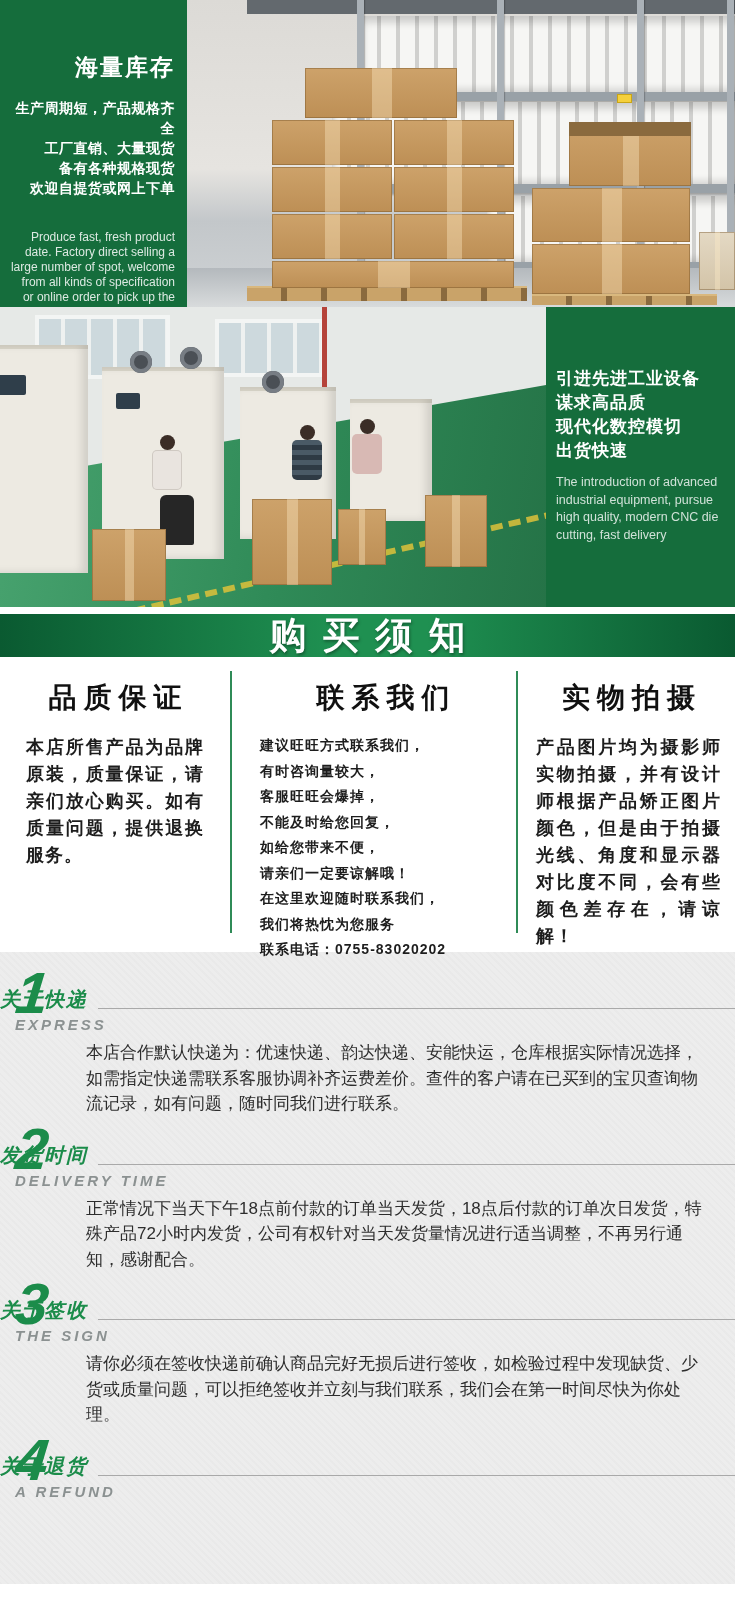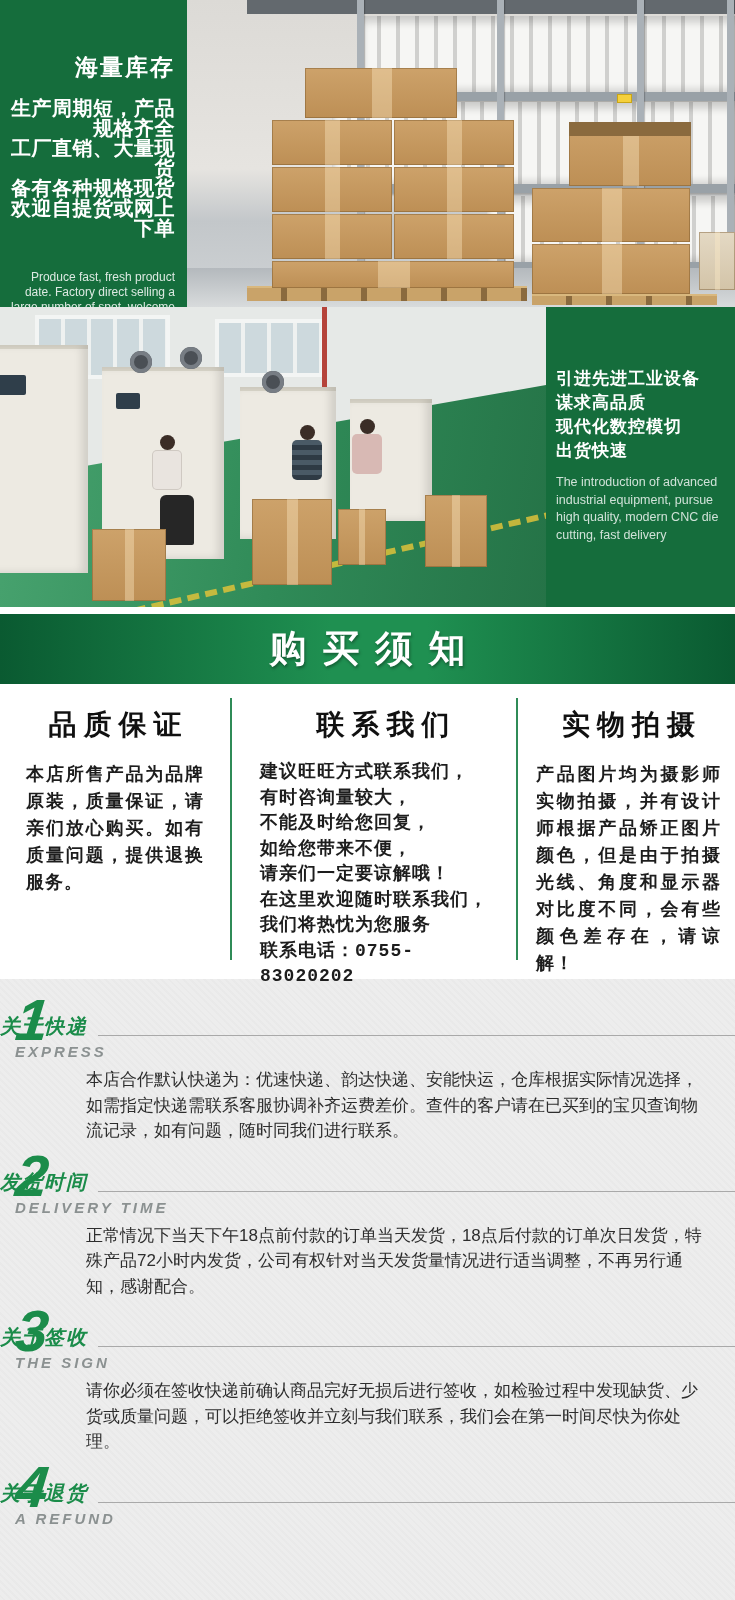--- a/index.html
+++ b/index.html
@@ -60,46 +60,46 @@
   .worker .torso { width:30px; height:40px; border-radius:5px; }
   .t-floral  { background:#e9e4df; box-shadow:inset 0 0 0 1px #cfc9c2; }
   .t-striped { background:repeating-linear-gradient(180deg,#4a5a66 0 5px,#2e3a44 5px 10px); }
   .t-pink    { background:#d8b9b4; }
   .chair { position:absolute; width:34px; height:50px; background:#262626; border-radius:6px 6px 2px 2px; }
 
   
   .panel1 { position:absolute; left:0; top:0; width:187px; height:100%; background:#156d3c;
             color:#fff; text-align:right; padding:52px 12px 0 10px; }
   .panel1 h2 { font-size:23px; letter-spacing:2px; margin-bottom:15px; }
-  .p1-lines div { font-size:20px; font-weight:bold; line-height:20px; letter-spacing:.5px; }
+  .p1-lines div { font-size:14px; font-weight:bold; line-height:20px; letter-spacing:.5px; }
   .p1-en { margin-top:32px; font-size:12px; line-height:15px; color:rgba(255,255,255,.85); }
   .panel2 { position:absolute; right:0; top:0; width:189px; height:100%; background:#156d3c;
             color:#fff; padding:60px 14px 0 10px; }
   .p2-lines div { font-size:17px; font-weight:bold; line-height:24px; letter-spacing:1px; }
   .p2-en { margin-top:11px; font-size:12.5px; line-height:17.5px; color:rgba(255,255,255,.8); }
 
   
   .gap { height:7px; background:#fff; }
-  .banner { height:70px; display:flex; align-items:center; justify-content:center;
+  .banner { height:43px; display:flex; align-items:center; justify-content:center;
             background:linear-gradient(90deg,#0a5a31 0%,#1f9051 45%,#1f9051 58%,#0a5a31 100%); }
   .banner span { color:#fff; font-size:37px; font-weight:bold; letter-spacing:16px; padding-left:16px;
                  text-shadow:1px 2px 3px rgba(0,0,0,.35); }
 
   
   .cols { position:relative; height:295px; background:#fff; }
   .divider { position:absolute; top:14px; width:2px; height:262px; background:#2f8b57; }
   .dv1 { left:230px; } .dv2 { left:516px; }
   .col h3 { font-size:28px; font-weight:bold; color:#101010; text-align:center; letter-spacing:7px; padding-left:7px; }
   .c1 { position:absolute; left:0; top:22px; width:230px; padding:0 26px; }
   .c2 { position:absolute; left:230px; top:22px; width:286px; padding:0 10px 0 30px; }
   .c3 { position:absolute; left:516px; top:22px; width:219px; padding:0 14px 0 20px; }
   .colbody { margin-top:17px; font-size:18px; font-weight:600; color:#1d1d1d;
              line-height:27px; letter-spacing:1px; text-align:justify; }
   .c2 .lines { margin-top:16px; }
-  .c2 .lines div, .phone { font-size:18px; font-weight:700; color:#1d1d1d; line-height:25.5px; letter-spacing:1px;font-family:Liberation Mono, monospace; }
+  .c2 .lines div, .phone { font-size:14px; font-weight:700; color:#1d1d1d; line-height:25.5px; letter-spacing:1px; }
 
   
   .notices { height:632px; background:#ededed; padding-top:22px;
              background-image:repeating-linear-gradient(45deg,rgba(0,0,0,.015) 0 2px,transparent 2px 5px); }
   .notice { position:relative; margin-bottom:13px; }
   .n-num { position:absolute; left:16px; top:-10px; font-size:58px; font-weight:bold; font-style:italic;
            color:#1b8c4a; transform:skewX(-6deg); font-family:"Liberation Sans",sans-serif; line-height:1; }
   .n-head { display:flex; align-items:flex-end; padding-top:12px; }
   .n-title { font-size:20px; font-weight:bold; font-style:italic; color:#1b8c4a; letter-spacing:2px; white-space:nowrap; }
   .n-rule { flex:1; border-bottom:1px solid #a9a9a9; margin:0 0 4px 10px; }
@@ -214,20 +214,21 @@
     <div class="divider dv2"></div>
     <div class="col c1">
       <h3>品质保证</h3>
       <p class="colbody">本店所售产品为品牌原装，质量保证，请亲们放心购买。如有质量问题，提供退换服务。</p>
     </div>
     <div class="col c2">
       <h3>联系我们</h3>
       <div class="lines">
         <div>建议旺旺方式联系我们，</div>
         <div>有时咨询量较大，</div>
+        <div>客服旺旺会爆掉，</div>
         <div>不能及时给您回复，</div>
         <div>如给您带来不便，</div>
         <div>请亲们一定要谅解哦！</div>
         <div>在这里欢迎随时联系我们，</div>
         <div>我们将热忱为您服务</div>
         <div class="phone">联系电话：0755-83020202</div>
       </div>
     </div>
     <div class="col c3">
       <h3>实物拍摄</h3>

